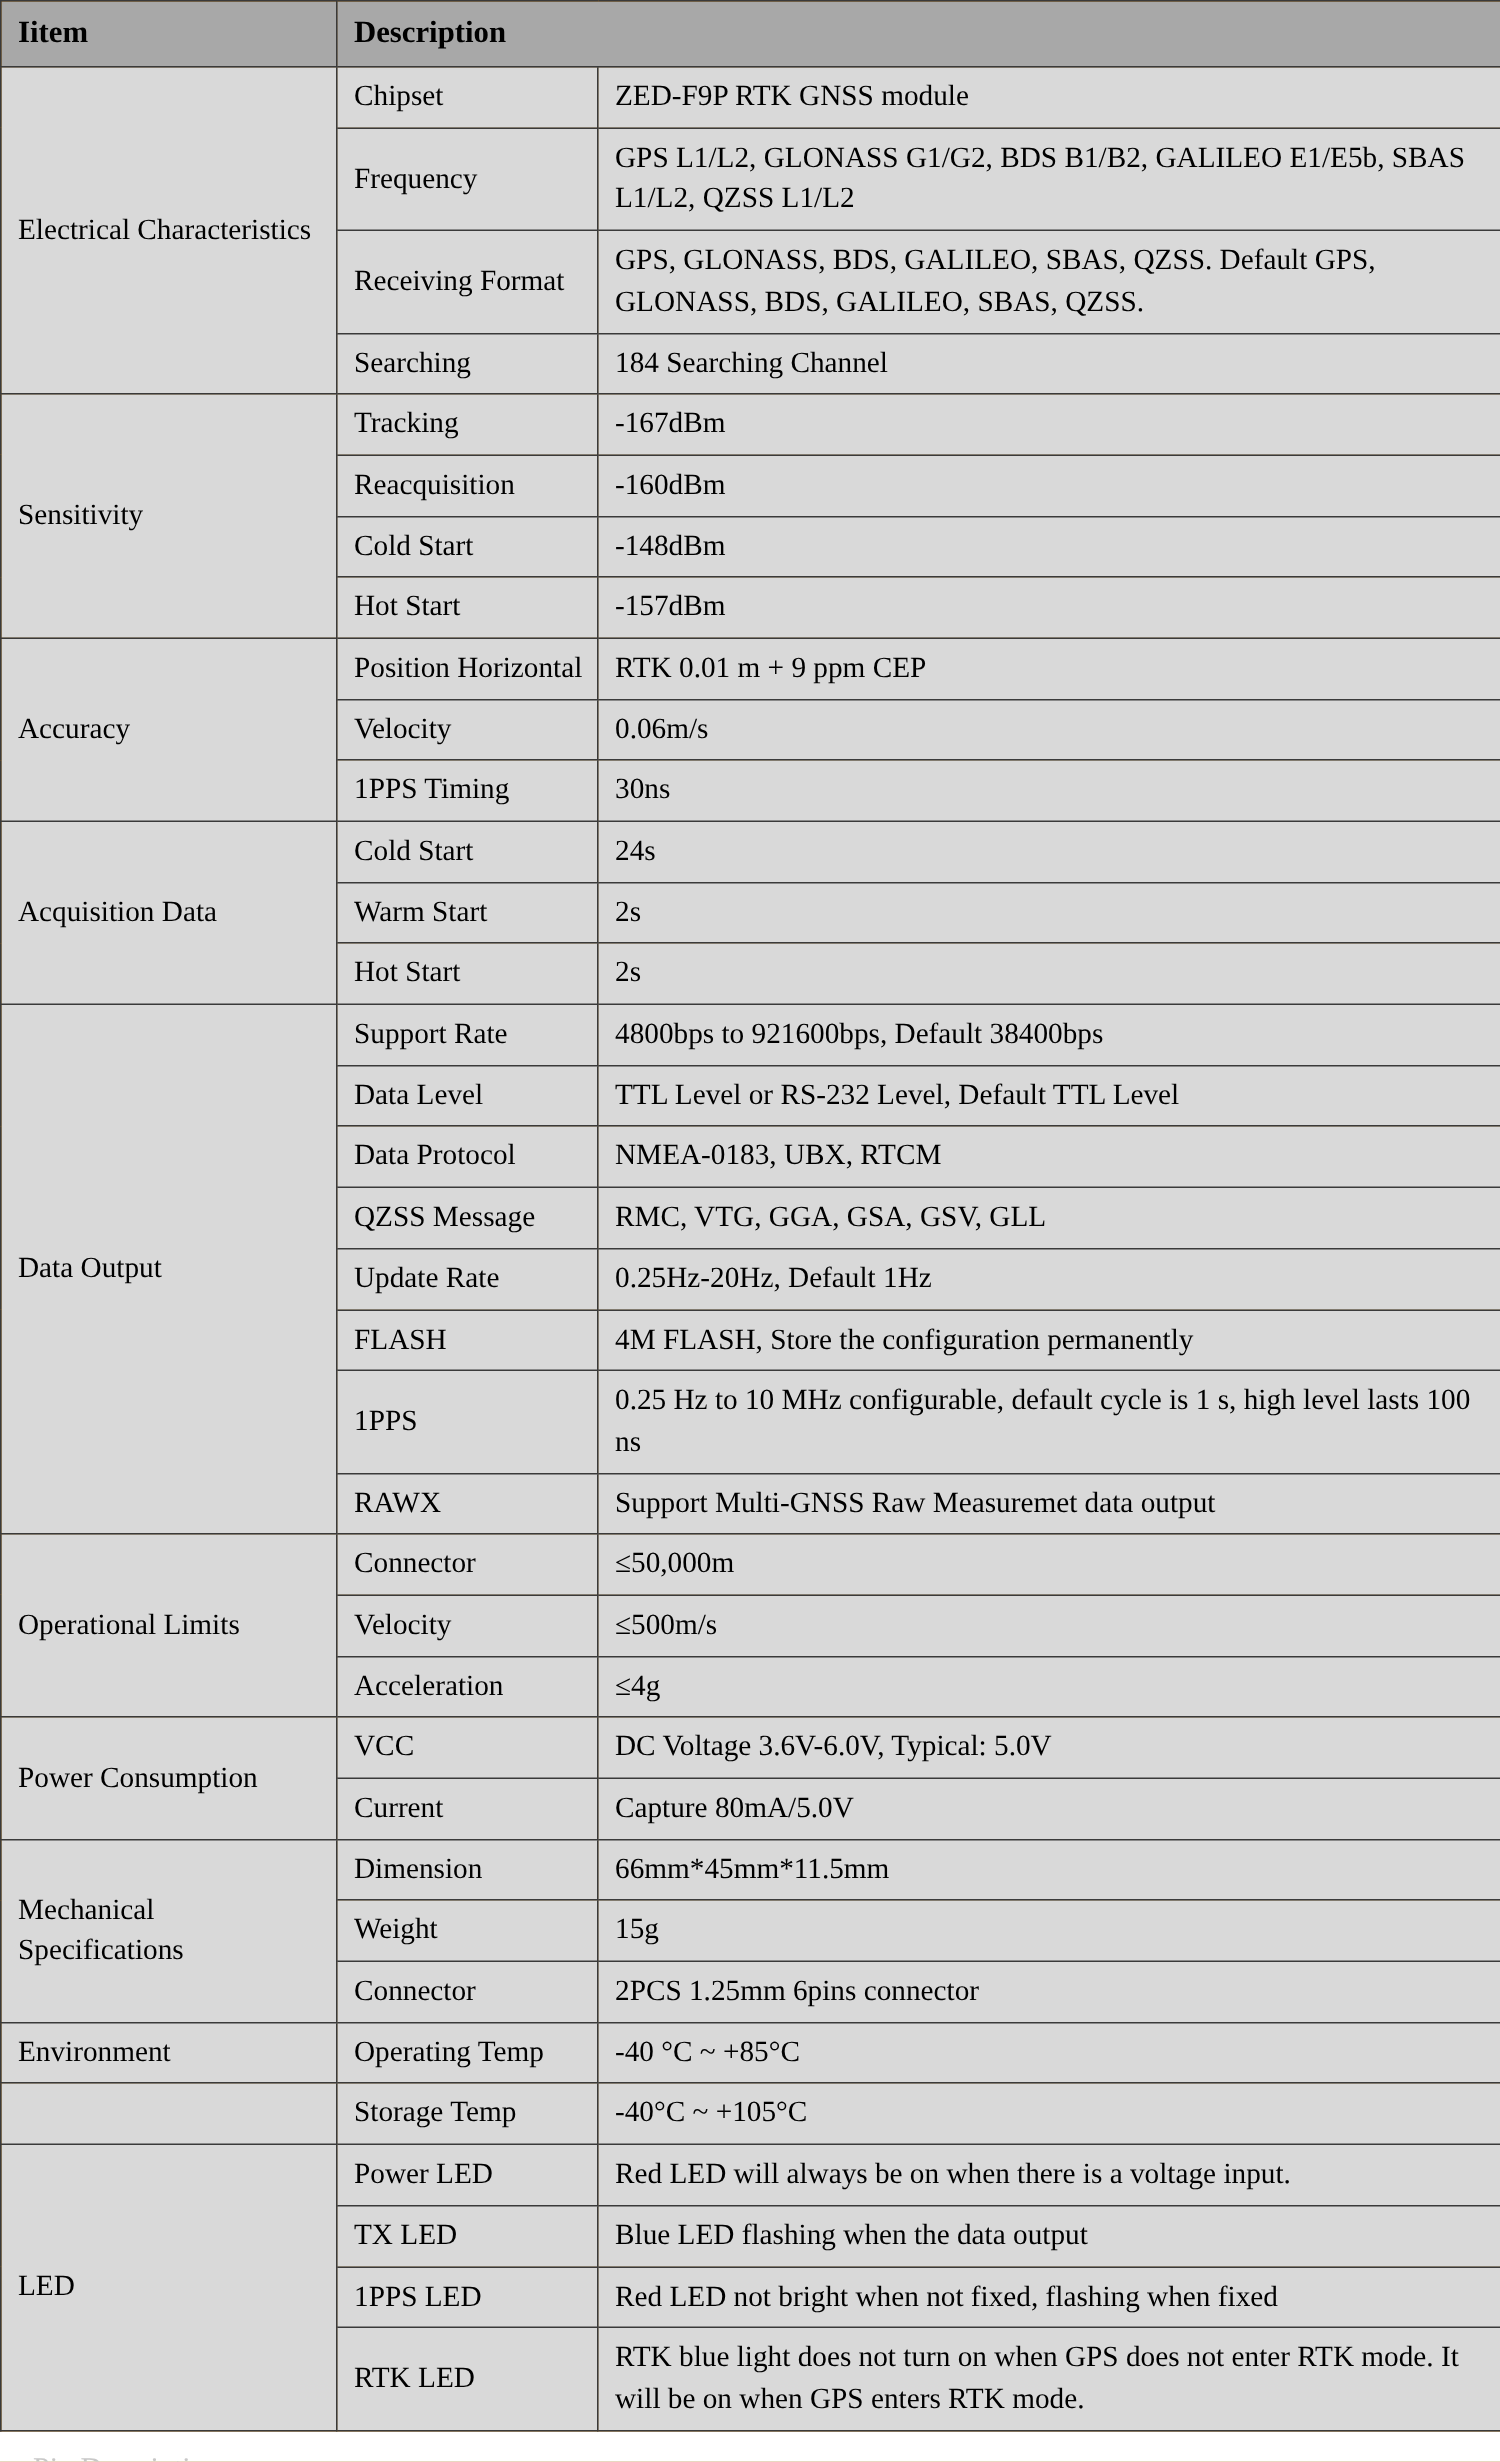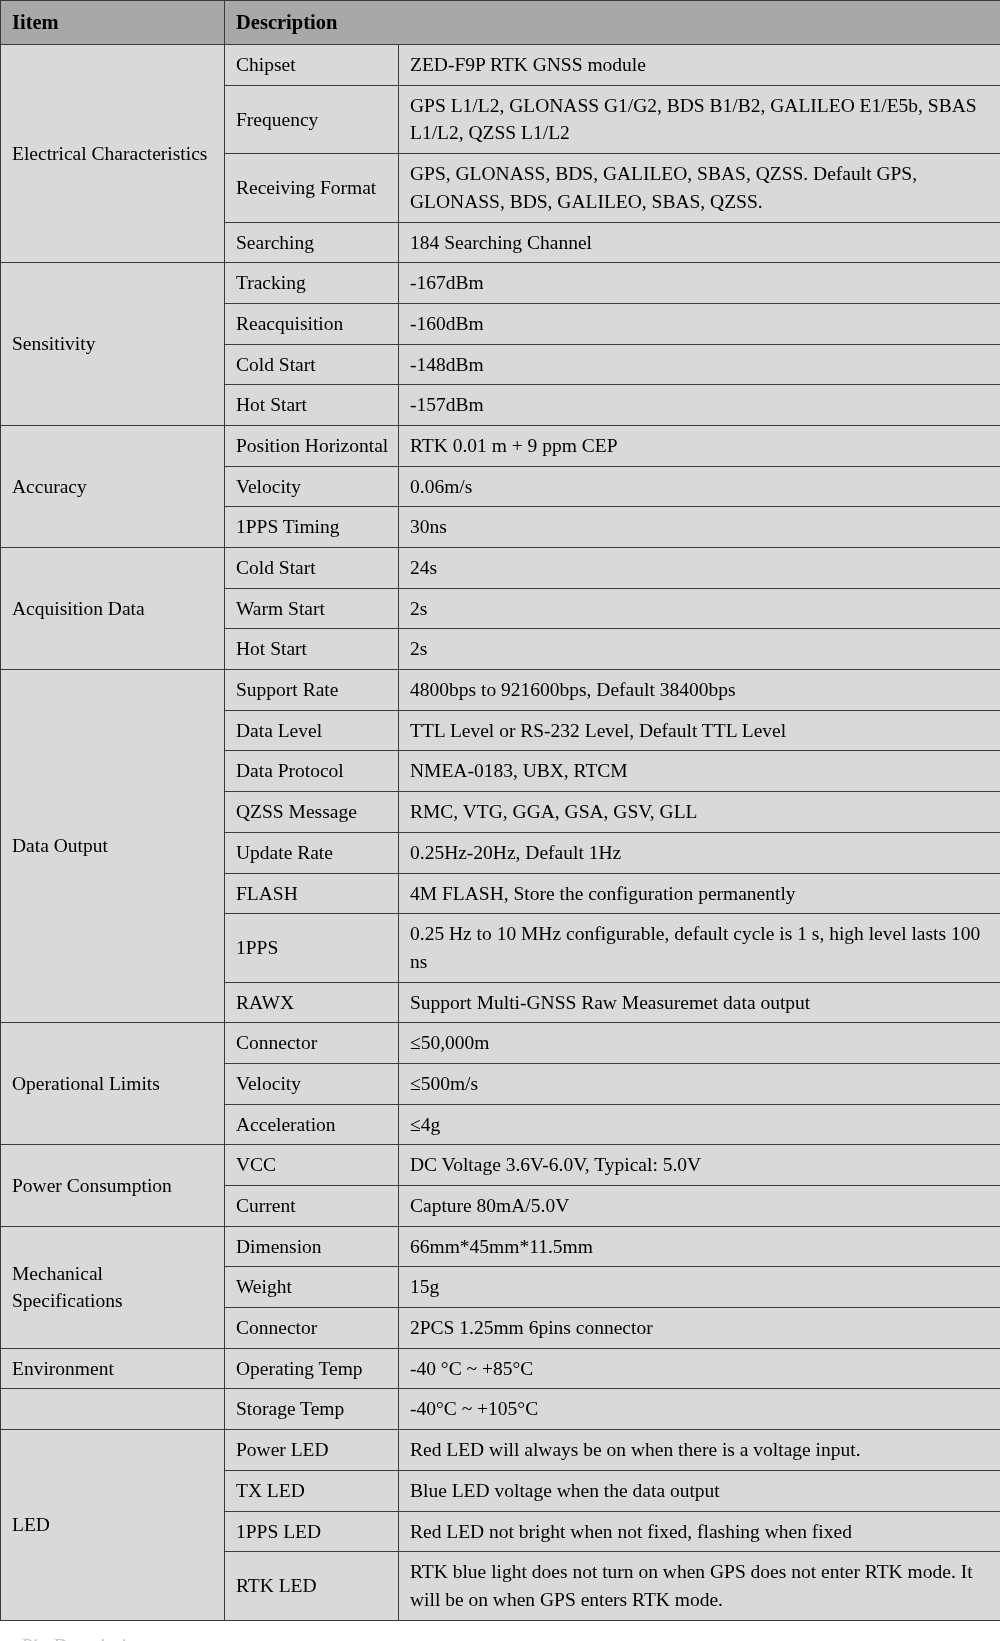--- a/index.html
+++ b/index.html
@@ -228,21 +228,21 @@
         <td class="sub-label">Storage Temp</td>
         <td class="desc">-40°C ~ +105°C</td>
       </tr>
       <tr>
         <td class="group-label" rowspan="4">LED</td>
         <td class="sub-label">Power LED</td>
         <td class="desc">Red LED will always be on when there is a voltage input.</td>
       </tr>
       <tr>
         <td class="sub-label">TX LED</td>
-        <td class="desc">Blue LED voltage when the data output</td>
+        <td class="desc">Blue LED flashing when the data output</td>
       </tr>
       <tr>
         <td class="sub-label">1PPS LED</td>
         <td class="desc">Red LED not bright when not fixed, flashing when fixed</td>
       </tr>
       <tr>
         <td class="sub-label">RTK LED</td>
         <td class="desc">RTK blue light does not turn on when GPS does not enter RTK mode. It will be on when GPS enters RTK mode.</td>
       </tr>
     </tbody>

